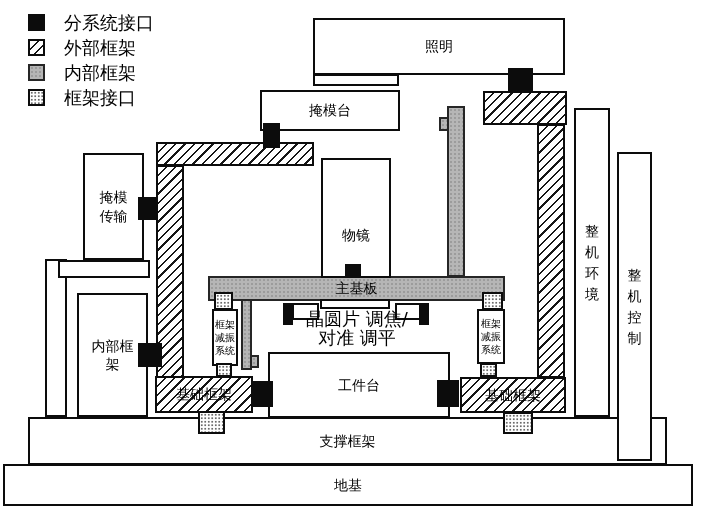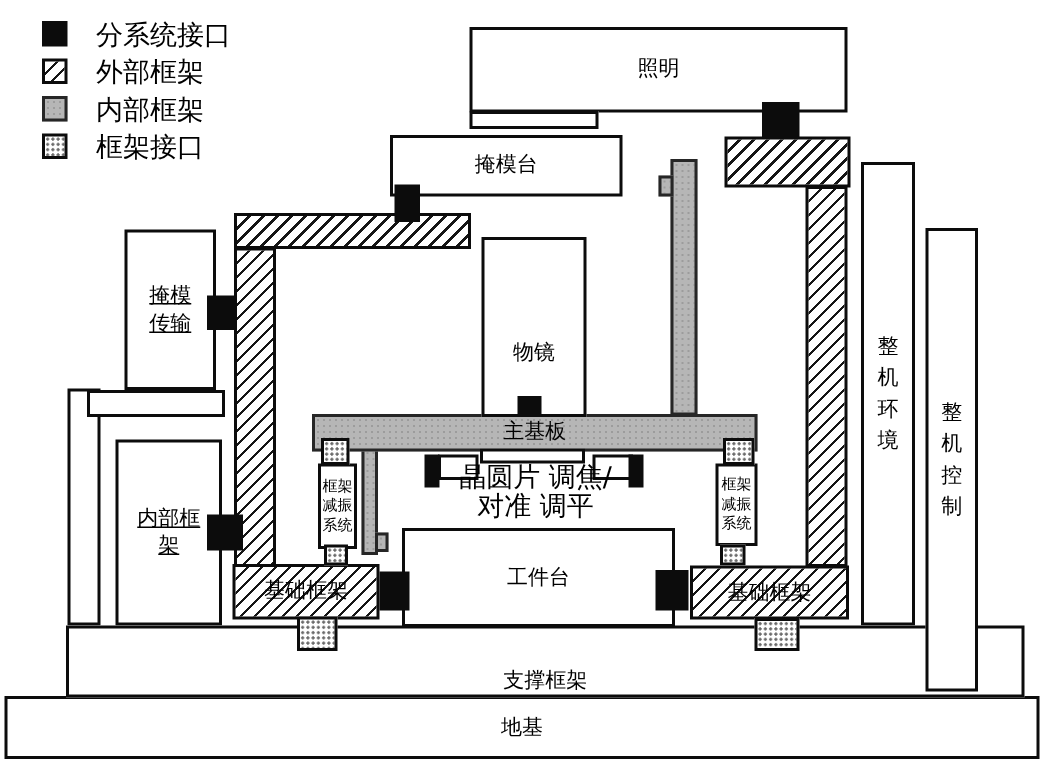--- a/index.html
+++ b/index.html
@@ -19,21 +19,21 @@
     background-size:4px 4px;
   }
   .black{background:#0c0c0c;}
   .dots{
     border:2px solid #0c0c0c;background-color:#ffffff;
     background-image:radial-gradient(circle,#6a6a6a 0.9px,rgba(0,0,0,0) 1px);
     background-size:3.5px 3.5px;
   }
   .lbl{display:flex;align-items:center;justify-content:center;text-align:center;
        font-size:14px;line-height:1.3;}
-  .wrap span{display:block;word-break:break-all;text-decoration:underline;}
+  .wrap span{display:block;word-break:break-all;}
   .vbox{display:flex;align-items:center;justify-content:center;}
   .vbox span{display:block;width:15px;word-break:break-all;font-size:14px;line-height:21px;text-align:center;}
   .damp span{display:block;width:21px;word-break:break-all;font-size:10px;line-height:13px;text-align:center;}
   .legend{position:absolute;left:28px;top:10px;}
   .legend-row{display:flex;align-items:center;height:25px;}
   .sw{width:17px;height:17px;box-sizing:border-box;margin-right:19px;flex:0 0 auto;}
   .legend-label{font-size:18px;}
   .flabel{position:absolute;text-align:center;font-size:18px;line-height:19px;}
   .z1{z-index:1}.z2{z-index:2}.z3{z-index:3}.z5{z-index:5}.z6{z-index:6}.z7{z-index:7}
 </style>
@@ -57,21 +57,21 @@
     </div>
     <div class="legend-row">
       <span class="sw dots"></span>
       <span class="legend-label">框架接口</span>
     </div>
   </div>
 
   <div class="abs white lbl z1" style="left:3px;top:464px;width:690px;height:42px;">
     <span>地基</span>
   </div>
-  <div class="abs white lbl z1" style="left:44px;top:417px;width:639px;height:48px;align-items:flex-end;">
+  <div class="abs white lbl z1" style="left:28px;top:417px;width:639px;height:48px;">
     <span>支撑框架</span>
   </div>
 
   <div class="abs white vbox z2" style="left:574px;top:108px;width:36px;height:309px;">
     <span>整机环境</span>
   </div>
   <div class="abs white vbox z2" style="left:617px;top:108px;width:35px;height:309px;margin-top:44px;">
     <span>整机控制</span>
   </div>
 
@@ -92,21 +92,21 @@
   <div class="abs gray z1" style="left:250px;top:355px;width:9px;height:13px;"></div>
   <div class="abs gray lbl z2" style="left:208px;top:276px;width:297px;height:25px;">
     <span>主基板</span>
   </div>
 
   <div class="abs white lbl z2" style="left:313px;top:18px;width:252px;height:57px;">
     <span>照明</span>
   </div>
   <div class="abs white z2" style="left:313px;top:74px;width:86px;height:12px;"></div>
 
-  <div class="abs white lbl z2" style="left:260px;top:90px;width:155px;height:41px;">
+  <div class="abs white lbl z2" style="left:260px;top:90px;width:140px;height:41px;">
     <span>掩模台</span>
   </div>
 
   <div class="abs white lbl wrap z2" style="left:83px;top:153px;width:61px;height:107px;">
     <span style="width:31px;">掩模传输</span>
   </div>
 
   <div class="abs white z2" style="left:45px;top:259px;width:22px;height:158px;"></div>
   <div class="abs white z2" style="left:58px;top:260px;width:92px;height:18px;"></div>
 

